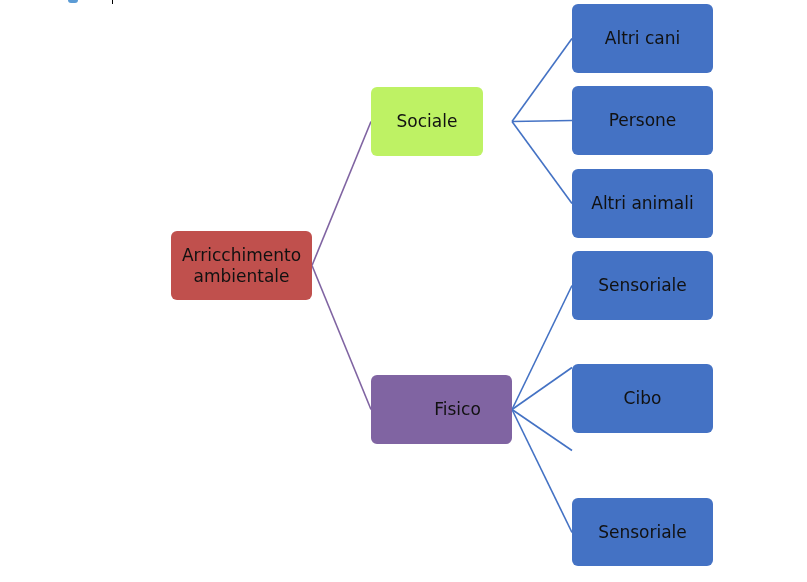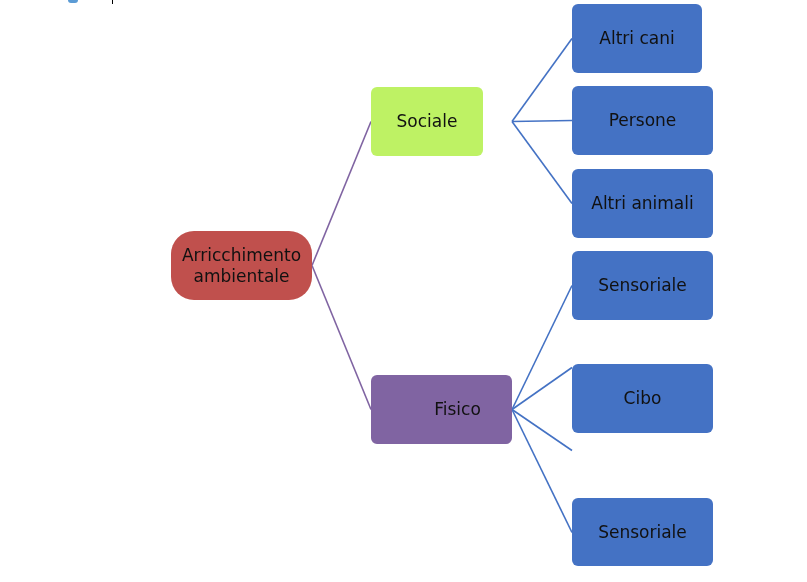--- a/index.html
+++ b/index.html
@@ -25,35 +25,35 @@
       <line x1="512" y1="121.5" x2="572" y2="38.5" stroke="#4472c4" stroke-width="1.6"></line>
       <line x1="512" y1="121.5" x2="572" y2="120.5" stroke="#4472c4" stroke-width="1.6"></line>
       <line x1="512" y1="121.5" x2="572" y2="203.5" stroke="#4472c4" stroke-width="1.6"></line>
       <line x1="312" y1="265.5" x2="371" y2="409.5" stroke="#8064a2" stroke-width="1.6"></line>
       <line x1="512" y1="409.5" x2="572" y2="285.5" stroke="#4472c4" stroke-width="1.6"></line>
       <line x1="512" y1="409.5" x2="572" y2="367.5" stroke="#4472c4" stroke-width="1.6"></line>
       <line x1="512" y1="409.5" x2="572" y2="450.5" stroke="#4472c4" stroke-width="1.6"></line>
       <line x1="512" y1="409.5" x2="572" y2="532.5" stroke="#4472c4" stroke-width="1.6"></line>
     </svg>
 
-  <div class="node" id="node-root" style="left: 171px; top: 231px; width: 141px; height: 69px; background: rgb(192, 80, 77); border-radius: 23px;">
+  <div class="node" id="node-root" style="left: 171px; top: 231px; width: 141px; height: 69px; background: rgb(192, 80, 77);">
     <div>
       <span>Arricchimento</span>
       <span>ambientale</span>
     </div>
   </div>
 
   <div class="node" id="node-sociale" style="left: 371px; top: 87px; width: 112px; height: 69px; background: #bef264;">
     <span>Sociale</span>
   </div>
   <div class="node" id="node-fisico" style="left: 371px; top: 375px; width: 141px; height: 69px; background: rgb(128, 100, 162); padding-left: 32px;">
     <span>Fisico</span>
   </div>
 
-  <div class="node leaf" id="leaf-0-0" style="left: 572px; top: 4px; width: 130px; height: 69px; background: rgb(68, 114, 196);">
+  <div class="node leaf" id="leaf-0-0" style="left: 572px; top: 4px; width: 141px; height: 69px; background: rgb(68, 114, 196);">
     <span>Altri cani</span>
   </div>
   <div class="node leaf" id="leaf-0-1" style="left: 572px; top: 86px; width: 141px; height: 69px; background: rgb(68, 114, 196);">
     <span>Persone</span>
   </div>
   <div class="node leaf" id="leaf-0-2" style="left: 572px; top: 169px; width: 141px; height: 69px; background: rgb(68, 114, 196);">
     <span>Altri animali</span>
   </div>
   <div class="node leaf" id="leaf-1-0" style="left: 572px; top: 251px; width: 141px; height: 69px; background: rgb(68, 114, 196);">
     <span>Sensoriale</span>

